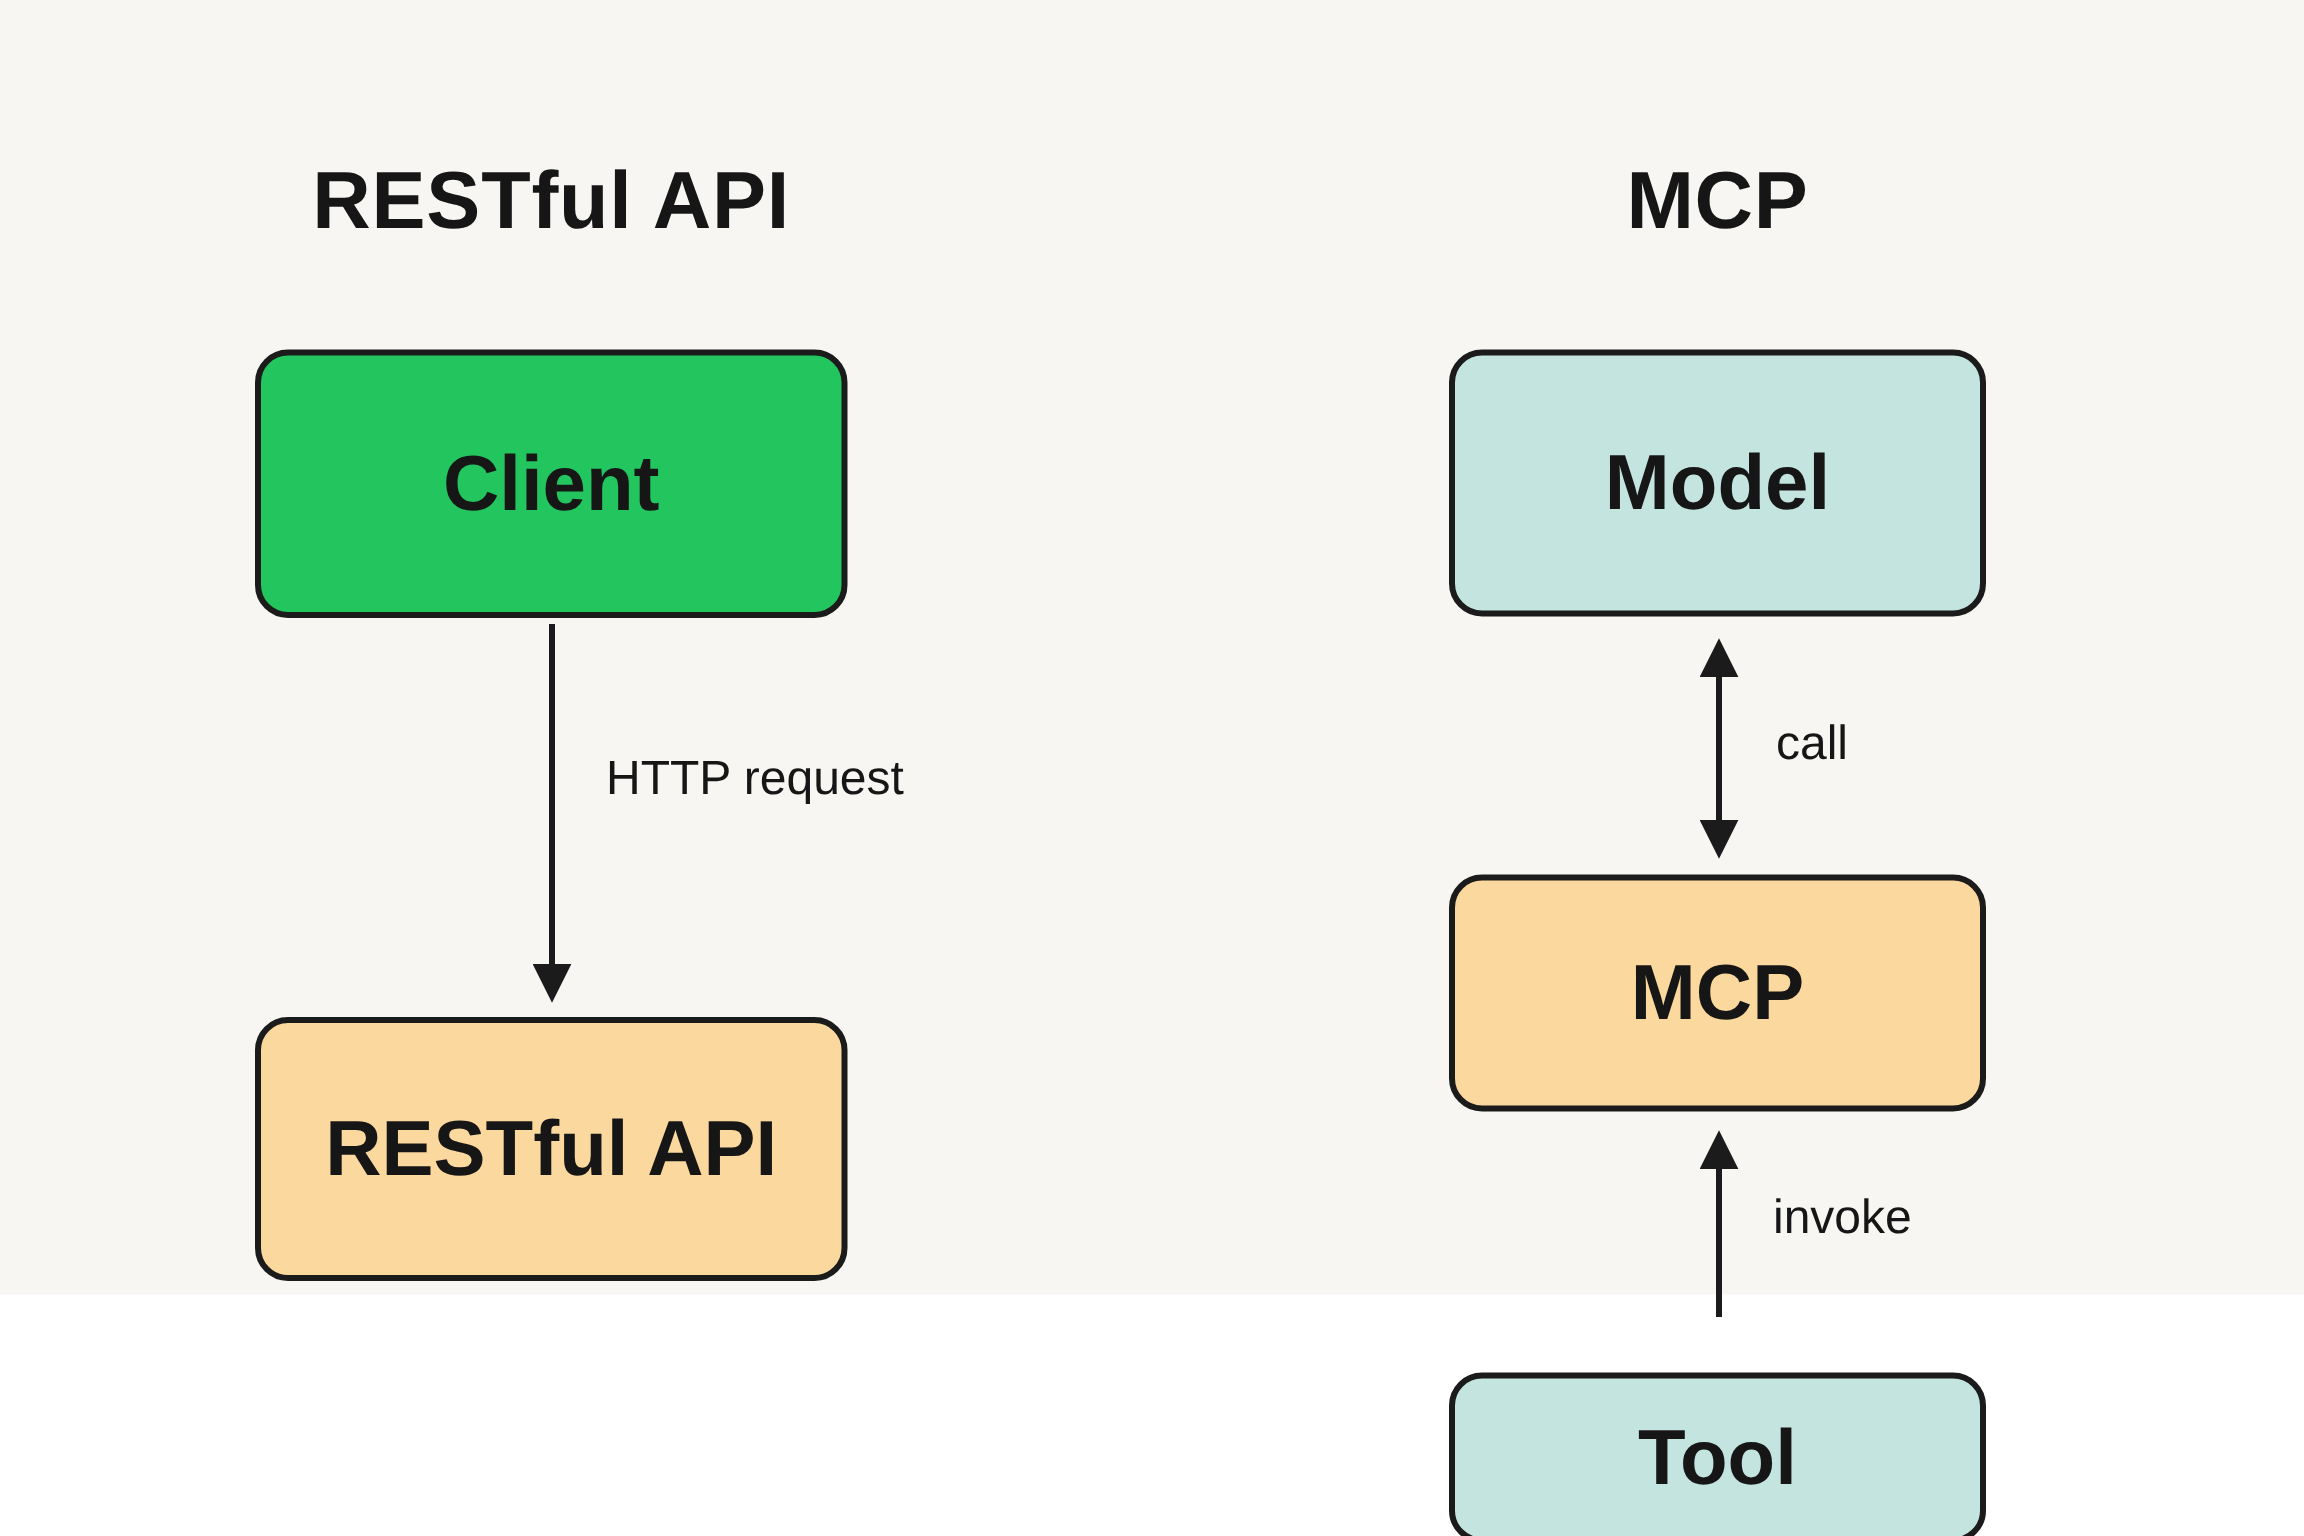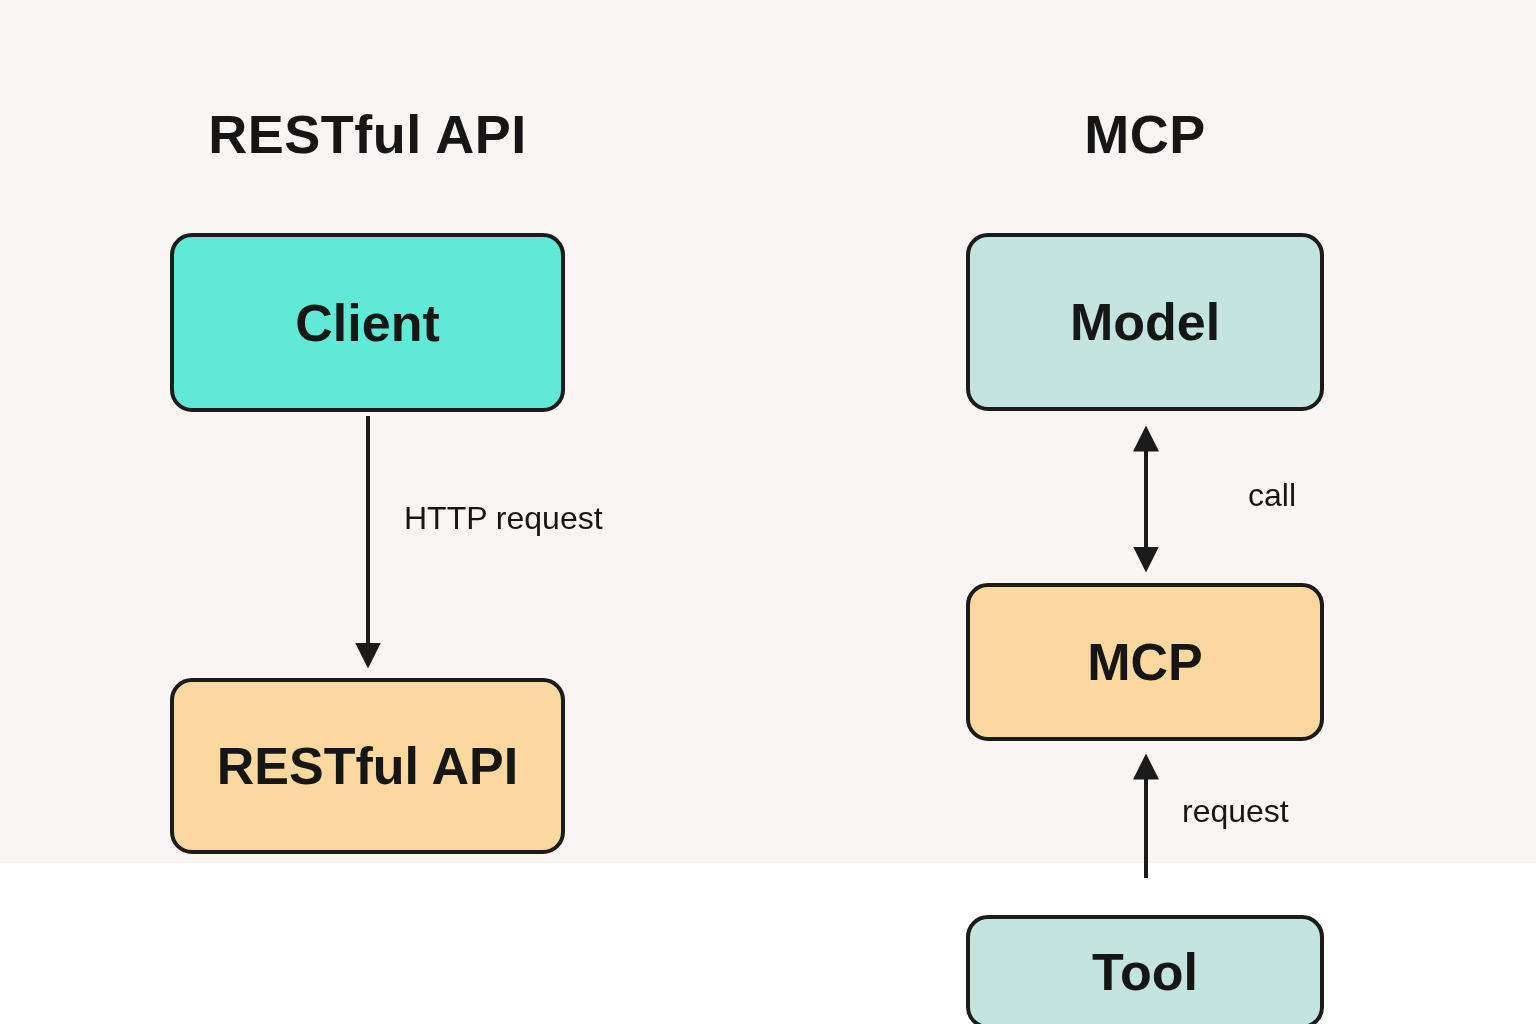--- a/index.html
+++ b/index.html
@@ -49,21 +49,21 @@
   }
   
   .node-client      { left: 170px;  top: 233px; width: 395px; height: 179px; }
   .node-restful-api { left: 170px;  top: 678px; width: 395px; height: 176px; }
   .node-model       { left: 966px;  top: 233px; width: 358px; height: 178px; }
   .node-mcp         { left: 966px;  top: 583px; width: 358px; height: 158px; }
   .node-tool        { left: 966px;  top: 882px; width: 358px; height: 114px; margin-top: 33px; }
   .title-left       { left: 170px;  top: 103px; width: 395px; }
   .title-right      { left: 966px;  top: 103px; width: 358px; }
   .label-http       { left: 404px;  top: 500px; }
-  .label-call       { left: 1248px; top: 477px; }
+  .label-call       { left: 1184px; top: 477px; }
   .label-invoke     { left: 1182px; top: 793px; }
 </style>
 </head>
 <body>
 
 <div class="canvas">
 
   <div class="col-title title-left">RESTful API</div>
   <div class="col-title title-right">MCP</div>
 
@@ -71,21 +71,21 @@
     <defs>
       <marker id="arrowhead" viewBox="0 0 10 10" refX="7.5" refY="5" markerWidth="6.5" markerHeight="6.5" orient="auto-start-reverse">
         <path d="M0,0 L10,5 L0,10 z" fill="#1b1b1b"></path>
       </marker>
     </defs>
     <line x1="368" y1="416" x2="368" y2="662" stroke="#1b1b1b" stroke-width="4" marker-end="url(#arrowhead)"></line>
     <line x1="1146" y1="432" x2="1146" y2="566" stroke="#1b1b1b" stroke-width="4" marker-start="url(#arrowhead)" marker-end="url(#arrowhead)"></line>
     <line x1="1146" y1="878" x2="1146" y2="760" stroke="#1b1b1b" stroke-width="4" marker-end="url(#arrowhead)"></line>
   </svg>
 
-  <div class="node node-client" style="background:#5eead4">
+  <div class="node node-client" style="background:#22c55e">
     <span>Client</span>
   </div>
 
   <div class="node node-restful-api" style="background:#fbd99e">
     <span>RESTful API</span>
   </div>
 
   <div class="node node-model" style="background:#c3e4df">
     <span>Model</span>
   </div>
@@ -95,15 +95,15 @@
   </div>
 
   <div class="node node-tool" style="background:#c3e4df">
     <span>Tool</span>
   </div>
 
   <div class="edge-label label-http">HTTP request</div>
 
   <div class="edge-label label-call">call</div>
 
-  <div class="edge-label label-invoke">request</div>
+  <div class="edge-label label-invoke">invoke</div>
 
 </div>
 
 </body></html>

